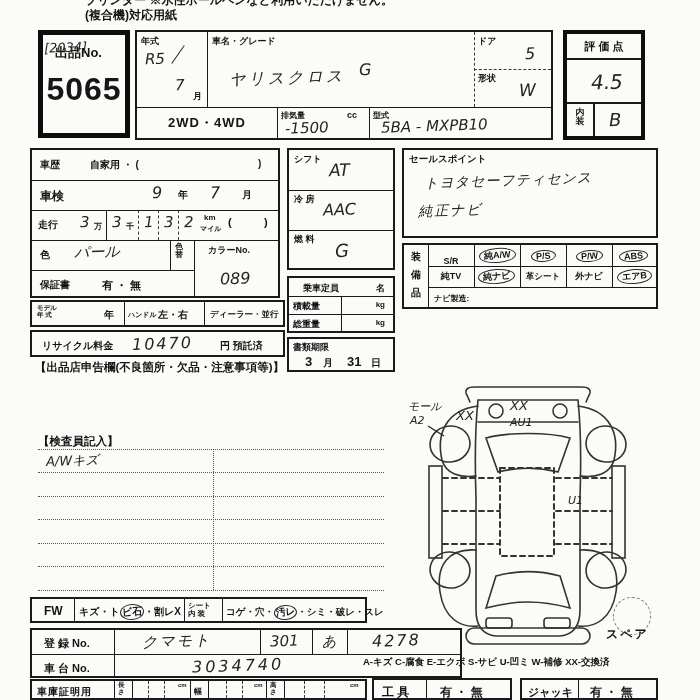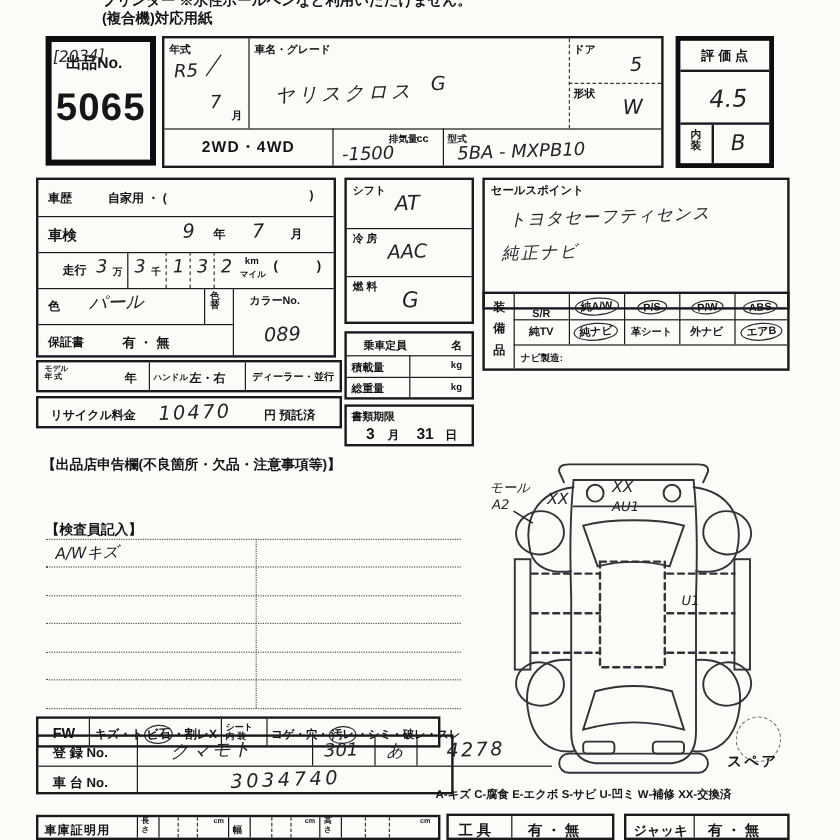--- a/index.html
+++ b/index.html
@@ -53,21 +53,21 @@
     <div class="abs lbl" style="left:75px;top:3px;font-size:9px;">車名・グレード</div>
     <div class="abs hw" style="left:92px;top:36px;font-size:16px;letter-spacing:3px;">ヤリスクロス</div>
     <div class="abs hw" style="left:222px;top:28px;font-size:16px;">G</div>
 
     <div class="abs lbl" style="left:341px;top:3px;font-size:9px;">ドア</div>
     <div class="abs hw" style="left:388px;top:12px;font-size:16px;">5</div>
     <div class="abs lbl" style="left:341px;top:40px;font-size:9px;">形状</div>
     <div class="abs hw" style="left:382px;top:48px;font-size:17px;">W</div>
 
     <div class="abs cellflex lbl" style="left:0;top:75px;width:140px;height:31px;font-size:13px;letter-spacing:1px;">2WD・4WD</div>
-    <div class="abs lbl" style="left:144px;top:78px;font-size:8px;margin-left:43px;">排気量</div>
+    <div class="abs lbl" style="left:144px;top:78px;font-size:8px;">排気量</div>
     <div class="abs lbl" style="left:210px;top:78px;font-size:9px;">cc</div>
     <div class="abs hw" style="left:148px;top:87px;font-size:15px;">-1500</div>
     <div class="abs lbl" style="left:236px;top:78px;font-size:8px;">型式</div>
     <div class="abs hw" style="left:244px;top:85px;font-size:15px;">5BA - MXPB10</div>
   </div>
 
   <div class="bxh" style="left:563px;top:30px;width:82px;height:110px;">
     <div class="abs cellflex lbl" style="left:0;top:0;width:74px;height:24px;border-bottom:2px solid #1a1a1c;font-size:11px;">評 価 点</div>
     <div class="abs hw" style="left:24px;top:36px;font-size:20px;">4.5</div>
     <div class="hline" style="left:0;top:68px;width:74px;border-top-width:2px;"></div>
@@ -89,21 +89,21 @@
     <div class="abs lbl" style="left:8px;top:8px;font-size:10px;">車歴</div>
     <div class="abs lbl" style="left:58px;top:8px;font-size:10px;">自家用 ・ (</div>
     <div class="abs lbl" style="left:226px;top:8px;font-size:10px;">)</div>
 
     <div class="abs lbl" style="left:8px;top:38px;font-size:12px;">車検</div>
     <div class="abs hw" style="left:120px;top:33px;font-size:16px;">9</div>
     <div class="abs lbl" style="left:146px;top:38px;font-size:10px;">年</div>
     <div class="abs hw" style="left:178px;top:33px;font-size:16px;">7</div>
     <div class="abs lbl" style="left:210px;top:38px;font-size:10px;">月</div>
 
-    <div class="abs lbl" style="left:20px;top:68px;font-size:10px;">走行</div>
+    <div class="abs lbl" style="left:6px;top:68px;font-size:10px;">走行</div>
     <div class="abs hw" style="left:48px;top:63px;font-size:15px;">3</div>
     <div class="abs lbl" style="left:62px;top:71px;font-size:8px;">万</div>
     <div class="vline" style="left:74px;top:60px;height:30px;"></div>
     <div class="abs hw" style="left:80px;top:63px;font-size:15px;">3</div>
     <div class="abs lbl" style="left:94px;top:71px;font-size:8px;">千</div>
     <div class="vdash" style="left:106px;top:60px;height:30px;"></div>
     <div class="abs hw" style="left:112px;top:63px;font-size:15px;">1</div>
     <div class="vdash" style="left:126px;top:60px;height:30px;"></div>
     <div class="abs hw" style="left:132px;top:63px;font-size:15px;">3</div>
     <div class="vdash" style="left:146px;top:60px;height:30px;"></div>
@@ -140,21 +140,21 @@
     <div class="abs lbl" style="left:126px;top:6px;font-size:10px;">左・右</div>
     <div class="abs lbl" style="left:178px;top:7px;font-size:8.5px;">ディーラー・並行</div>
   </div>
 
   <div class="bx" style="left:30px;top:330px;width:255px;height:27px;">
     <div class="abs lbl" style="left:10px;top:7px;font-size:10px;">リサイクル料金</div>
     <div class="abs hw" style="left:100px;top:2px;font-size:16px;letter-spacing:2px;">10470</div>
     <div class="abs lbl" style="left:188px;top:7px;font-size:10px;">円 預託済</div>
   </div>
 
-  <div class="abs lbl" style="left:35px;top:360px;font-size:11.5px;margin-top:20px;">【出品店申告欄(不良箇所・欠品・注意事項等)】</div>
+  <div class="abs lbl" style="left:35px;top:360px;font-size:11.5px;">【出品店申告欄(不良箇所・欠品・注意事項等)】</div>
 
   <div class="bx" style="left:287px;top:148px;width:108px;height:122px;">
     <div class="hline" style="left:0;top:40px;width:104px;"></div>
     <div class="hline" style="left:0;top:80px;width:104px;"></div>
     <div class="abs lbl" style="left:5px;top:3px;font-size:9px;">シフト</div>
     <div class="abs hw" style="left:40px;top:10px;font-size:17px;">AT</div>
     <div class="abs lbl" style="left:5px;top:43px;font-size:9px;">冷  房</div>
     <div class="abs hw" style="left:34px;top:50px;font-size:16px;">AAC</div>
     <div class="abs lbl" style="left:5px;top:83px;font-size:9px;">燃  料</div>
     <div class="abs hw" style="left:46px;top:90px;font-size:18px;">G</div>
@@ -173,21 +173,21 @@
   </div>
 
   <div class="bx" style="left:287px;top:337px;width:108px;height:35px;">
     <div class="abs lbl" style="left:4px;top:2px;font-size:9px;">書類期限</div>
     <div class="abs lbl" style="left:16px;top:15px;font-size:13px;">3</div>
     <div class="abs lbl" style="left:34px;top:17px;font-size:10px;">月</div>
     <div class="abs lbl" style="left:58px;top:15px;font-size:13px;">31</div>
     <div class="abs lbl" style="left:82px;top:17px;font-size:10px;">日</div>
   </div>
 
-  <div class="bx" style="left:402px;top:148px;width:256px;height:110px;text-decoration:underline;">
+  <div class="bx" style="left:402px;top:148px;width:256px;height:90px;text-decoration:underline;">
     <div class="abs lbl" style="left:5px;top:3px;font-size:9.5px;">セールスポイント</div>
     <div class="abs hw" style="left:20px;top:22px;font-size:14px;letter-spacing:1px;">トヨタセーフティセンス</div>
     <div class="abs hw" style="left:14px;top:52px;font-size:14px;letter-spacing:2px;">純正ナビ</div>
   </div>
 
   <div class="bx" style="left:402px;top:243px;width:256px;height:66px;">
     <div class="abs" style="left:0;top:0;width:24px;height:62px;border-right:1.5px solid #1a1a1c;">
       <div class="stack" style="font-size:10px;text-align:center;padding-top:3px;line-height:1.8;">
         <div>装</div>
           <div>備</div>
@@ -316,21 +316,21 @@
     </div>
     <div class="abs stack" style="left:156px;top:3px;font-size:7.5px;">
       <div>シート</div>
         <div>内 装</div>
     </div>
     <div class="abs lbl" style="left:194px;top:6px;font-size:9.5px;white-space:nowrap;">
       <span>コゲ・穴・</span><span class="circ" style="padding:0 1px;">汚レ</span><span>・シミ・破レ・スレ</span>
     </div>
   </div>
 
-  <div class="bx" style="left:30px;top:612px;width:348px;height:50px;">
+  <div class="bx" style="left:30px;top:628px;width:432px;height:50px;">
     <div class="hline" style="left:0;top:24px;width:428px;"></div>
     <div class="vline" style="left:82px;top:0;height:46px;"></div>
     <div class="vline" style="left:228px;top:0;height:24px;"></div>
     <div class="vline" style="left:280px;top:0;height:24px;"></div>
     <div class="vline" style="left:315px;top:0;height:24px;"></div>
     <div class="abs lbl" style="left:12px;top:6px;font-size:11px;">登 録 No.</div>
     <div class="abs hw" style="left:110px;top:2px;font-size:15px;letter-spacing:2px;">クマモト</div>
     <div class="abs hw" style="left:238px;top:2px;font-size:15px;">301</div>
     <div class="abs hw" style="left:290px;top:3px;font-size:14px;">あ</div>
     <div class="abs hw" style="left:340px;top:1px;font-size:16px;letter-spacing:2px;">4278</div>

